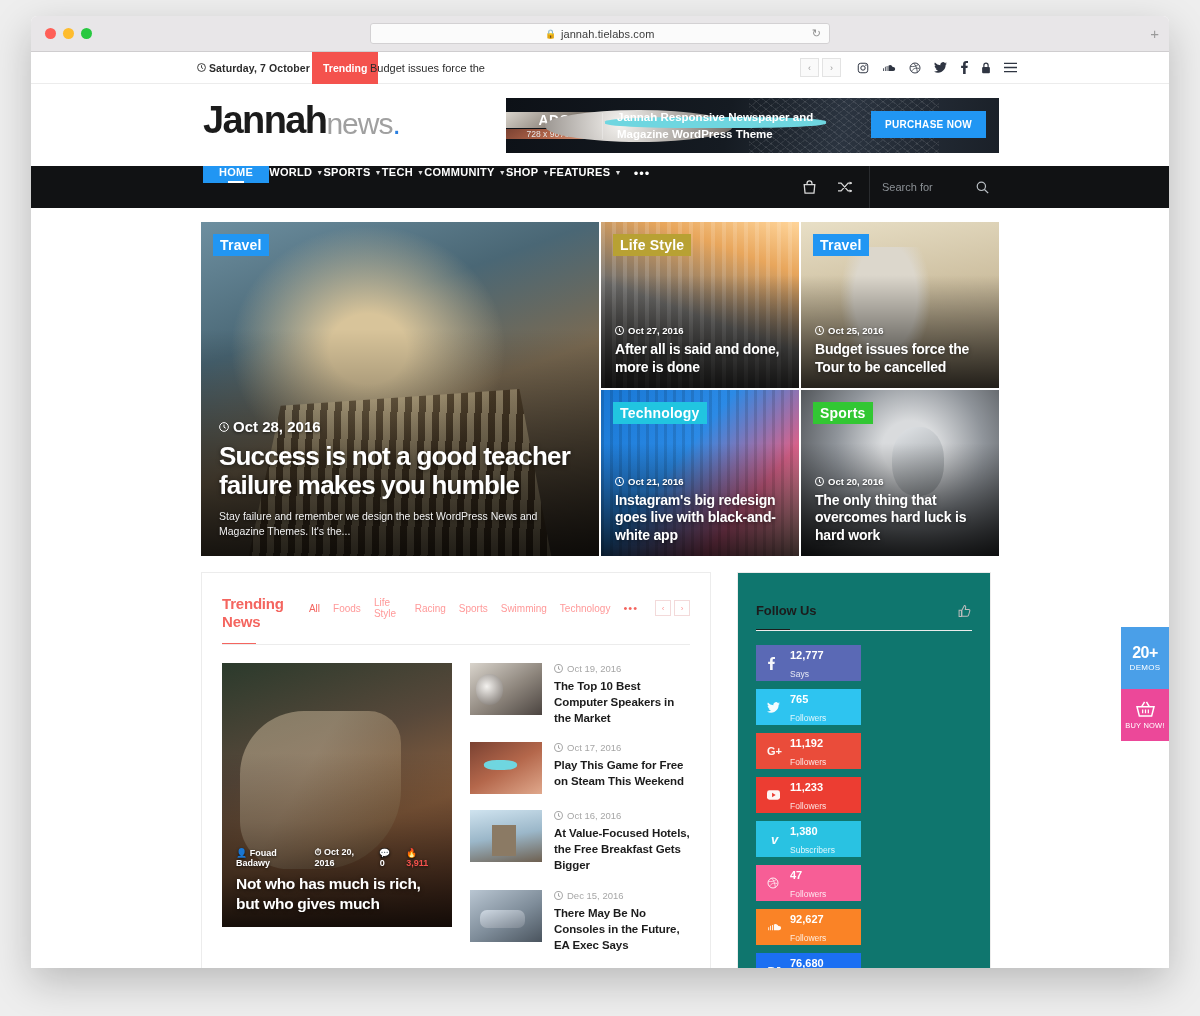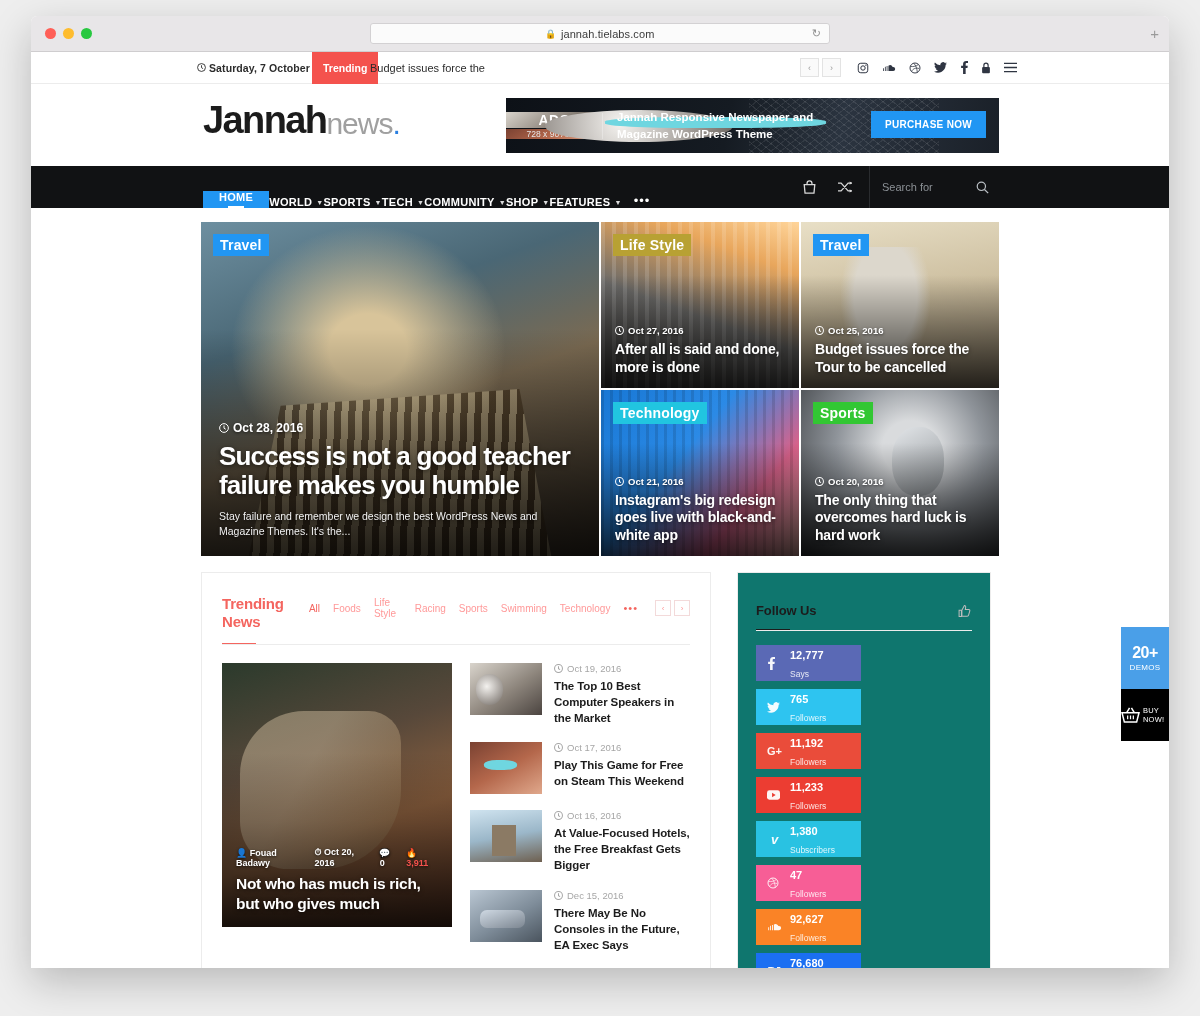--- a/index.html
+++ b/index.html
@@ -86,21 +86,21 @@
   .ad-left .t2{font-size:8.5px;margin-top:1px;color:#e6e6e6;}
   .ad-div { width:1px; height:26px; background:rgba(255,255,255,.3); z-index:2;}
   .ad-txt { margin-left:14px; color:#fff; font-size:11.5px; font-weight:700; line-height:1.45; z-index:2; max-width:235px;}
   .ad-btn {
     position:absolute; right:13px; top:13px; background:#2196f3; color:#fff;
     font-size:10px; font-weight:700; padding:8px 14px; letter-spacing:.3px;
   }
 
   
   .nav { height:42px; background:#111214; position:relative; display:flex; align-items:stretch; }
-  .nav-inner { margin-left:172px; display:flex; align-items:flex-end; }
+  .nav-inner { margin-left:172px; display:flex; align-items:flex-start; }
   .nav-home {
     background:#2196f3; color:#fff; font-size:11px; font-weight:700;
     padding:0 16px; display:flex; flex-direction:column; align-items:center; justify-content:center;
     letter-spacing:.3px;
   }
   .nav-home .bar{width:16px;height:2px;background:#fff;margin-top:3px;}
   .nav-item {
     color:#fff; font-size:11px; font-weight:700; padding:0 0;
     display:flex; align-items:center; gap:4px; letter-spacing:.3px;
   }
@@ -128,21 +128,21 @@
   .cat {
     position:absolute; top:12px; left:12px; color:#fff; font-size:14px;
     font-weight:600; padding:3px 7px; letter-spacing:.2px; z-index:3;
   }
   .cat.travel{background:#2196f3;} .cat.life{background:#b8a133;}
   .cat.tech{background:#21c5e0;} .cat.sports{background:#32c733;}
   .tile-body { position:absolute; left:14px; right:14px; bottom:12px; z-index:3; color:#fff; }
   .tile-date { font-size:9.5px; font-weight:600; margin-bottom:5px; display:flex; align-items:center; gap:4px; text-shadow:0 1px 3px rgba(0,0,0,.6);}
   .tile-title { font-size:14px; font-weight:700; line-height:1.25; letter-spacing:-.2px; text-shadow:0 1px 4px rgba(0,0,0,.55);}
   .hero-main .tile-body{ left:18px; right:18px; bottom:16px; }
-  .hero-main .tile-date{ font-size:12px; margin-bottom:7px;}
+  .hero-main .tile-date{ font-size:15px; margin-bottom:7px;}
   .hero-main .tile-title{ font-size:26px; line-height:1.12; letter-spacing:-.8px;}
   .hero-main .tile-exc{ font-size:10.5px; line-height:1.5; margin-top:8px; color:#f0f0f0; font-weight:400; text-shadow:0 1px 3px rgba(0,0,0,.6);}
 
   
   .ph { position:absolute; inset:0; }
   .ph1{background:
       radial-gradient(ellipse at 42% 38%,#d8c49a 0 12%,transparent 42%),
       linear-gradient(160deg,#6d8fa0 0%,#4a6775 30%,#7a6a52 55%,#3b3227 100%);}
   .ph1:after{content:"";position:absolute;inset:0;
       background:repeating-linear-gradient(92deg,rgba(60,42,20,.55) 0 7px,rgba(225,205,160,.5) 7px 14px);
@@ -215,21 +215,21 @@
   .soc .sc-ic { font-size:13px; width:15px; text-align:center; opacity:.95;}
   .soc .sc-n { font-size:11px; font-weight:700; line-height:1.15;}
   .soc .sc-l { font-size:8.5px; opacity:.85; line-height:1.15;}
 
   
   .float { position:absolute; right:0px; top:575px; width:48px; z-index:40; }
   .fb-demos { background:#4a9fe8; color:#fff; height:62px; display:flex; flex-direction:column;
               align-items:center; justify-content:center; }
   .fb-demos .n{font-size:16px;font-weight:700;letter-spacing:-.5px;}
   .fb-demos .l{font-size:8px;margin-top:1px;letter-spacing:.3px;}
-  .fb-buy { background:#000000; color:#fff; height:52px; display:flex; flex-direction:row;
+  .fb-buy { background:#ec4899; color:#fff; height:52px; display:flex; flex-direction:column;
             align-items:center; justify-content:center; gap:3px;}
   .fb-buy .l{font-size:7.5px;letter-spacing:.2px;}
 
   svg { display:block; }
 </style>
 </head>
 <body>
 
 <div class="browser">
 

